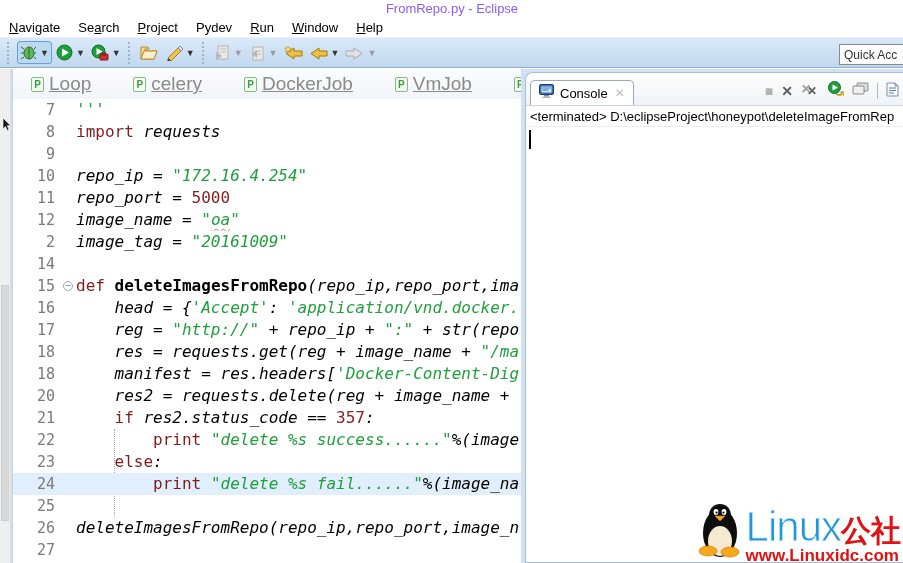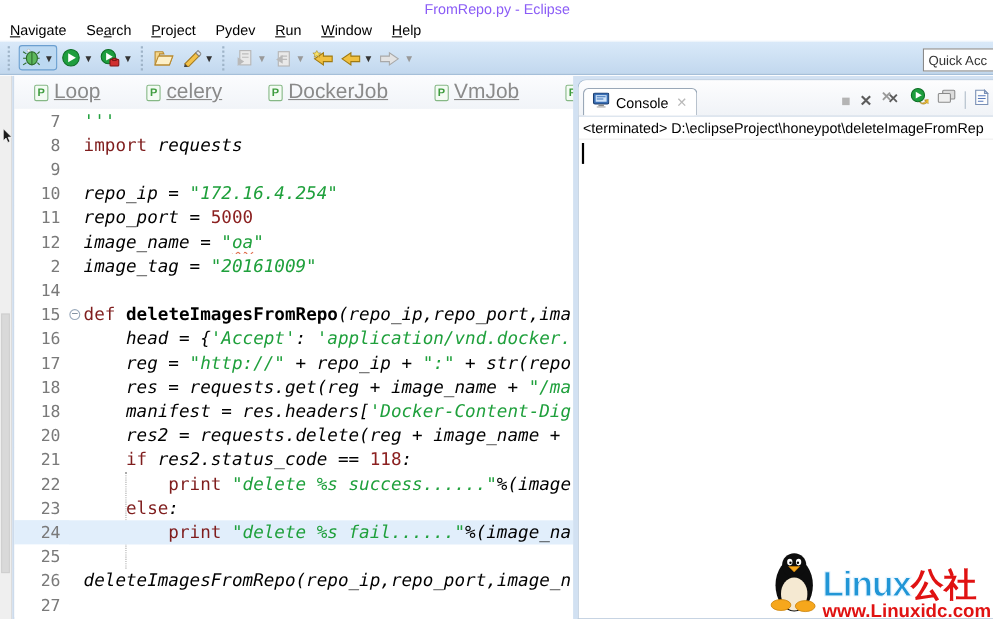--- a/index.html
+++ b/index.html
@@ -78,21 +78,21 @@
   .c-div { width:1px; height:16px; background:#b0bcc9; }
   .c-status { font-size:13px; color:#000; padding:3px 3px 2px 4px; white-space:nowrap;
     border-bottom:1px solid #eee; }
   .c-body { font-family:"DejaVu Sans Mono", monospace; font-size:16px; color:#000;
     padding:3px 0 0 3px; white-space:nowrap; }
   .caret { border-left:2px solid #000; margin-right:1px; }
   
   .watermark { position:absolute; right:2px; bottom:0; display:flex; align-items:flex-end; z-index:5; }
   .wm-text { margin-left:-6px; line-height:0.9; }
   .wm-row1 { white-space:nowrap; }
-  .wm-linux { font-size:32px; font-weight:bold; color:#2196d6; letter-spacing:-1px;
+  .wm-linux { font-size:42px; font-weight:normal; color:#2196d6; letter-spacing:-1px;
     -webkit-text-stroke:1px #eaf6ff; }
   .wm-gs { font-size:30px; font-weight:bold; color:#e01212;text-align:center; }
   .wm-url { font-size:17px; font-weight:bold; color:#e01212; white-space:nowrap; margin-top:2px; }
 </style>
 </head>
 <body>
 
 <div class="titlebar">FromRepo.py - Eclipse</div>
 
 <div class="menubar" id="menubar">
@@ -268,21 +268,21 @@
         <div class="code-line"><span class="ln">11</span><span class="fold"></span><span class="code"><span class="tk-pl">repo_port = </span><span class="tk-num">5000</span></span></div>
         <div class="code-line"><span class="ln">12</span><span class="fold"></span><span class="code"><span class="tk-pl">image_name = </span><span class="tk-str">"</span><span class="tk-strm">oa</span><span class="tk-str">"</span></span></div>
         <div class="code-line"><span class="ln">2</span><span class="fold"></span><span class="code"><span class="tk-pl">image_tag = </span><span class="tk-str">"20161009"</span></span></div>
         <div class="code-line"><span class="ln">14</span><span class="fold"></span><span class="code"></span></div>
         <div class="code-line"><span class="ln">15</span><span class="fold"><span class="fm">−</span></span><span class="code"><span class="tk-kw">def</span><span class="tk-pl"> </span><span class="tk-fn">deleteImagesFromRepo</span><span class="tk-pl">(repo_ip,repo_port,ima</span></span></div>
         <div class="code-line"><span class="ln">16</span><span class="fold"></span><span class="code"><span class="tk-pl">    head = {</span><span class="tk-str">'Accept'</span><span class="tk-pl">: </span><span class="tk-str">'application/vnd.docker.</span></span></div>
         <div class="code-line"><span class="ln">17</span><span class="fold"></span><span class="code"><span class="tk-pl">    reg = </span><span class="tk-str">"http://"</span><span class="tk-pl"> + repo_ip + </span><span class="tk-str">":"</span><span class="tk-pl"> + str(repo</span></span></div>
         <div class="code-line"><span class="ln">18</span><span class="fold"></span><span class="code"><span class="tk-pl">    res = requests.get(reg + image_name + </span><span class="tk-str">"/ma</span></span></div>
         <div class="code-line"><span class="ln">18</span><span class="fold"></span><span class="code"><span class="tk-pl">    manifest = res.headers[</span><span class="tk-str">'Docker-Content-Dig</span></span></div>
         <div class="code-line"><span class="ln">20</span><span class="fold"></span><span class="code"><span class="tk-pl">    res2 = requests.delete(reg + image_name + </span></span></div>
-        <div class="code-line"><span class="ln">21</span><span class="fold"></span><span class="code"><span class="tk-pl">    </span><span class="tk-kw">if</span><span class="tk-pl"> res2.status_code == </span><span class="tk-num">118</span><span class="tk-pl">:</span></span></div>
+        <div class="code-line"><span class="ln">21</span><span class="fold"></span><span class="code"><span class="tk-pl">    </span><span class="tk-kw">if</span><span class="tk-pl"> res2.status_code == </span><span class="tk-num">357</span><span class="tk-pl">:</span></span></div>
         <div class="code-line"><span class="ln">22</span><span class="fold"></span><span class="code"><span class="tk-pl">        </span><span class="tk-kw">print</span><span class="tk-pl"> </span><span class="tk-str">"delete %s success......"</span><span class="tk-pl">%(image</span></span></div>
         <div class="code-line"><span class="ln">23</span><span class="fold"></span><span class="code"><span class="tk-pl">    </span><span class="tk-kw">else</span><span class="tk-pl">:</span></span></div>
         <div class="code-line hl"><span class="ln">24</span><span class="fold"></span><span class="code"><span class="tk-pl">        </span><span class="tk-kw">print</span><span class="tk-pl"> </span><span class="tk-str">"delete %s fail......"</span><span class="tk-pl">%(image_na</span></span></div>
         <div class="code-line"><span class="ln">25</span><span class="fold"></span><span class="code"></span></div>
         <div class="code-line"><span class="ln">26</span><span class="fold"></span><span class="code"><span class="tk-pl">deleteImagesFromRepo(repo_ip,repo_port,image_n</span></span></div>
         <div class="code-line"><span class="ln">27</span><span class="fold"></span><span class="code"></span></div>
       </div>
   </div>
 
   <div class="console-panel">

